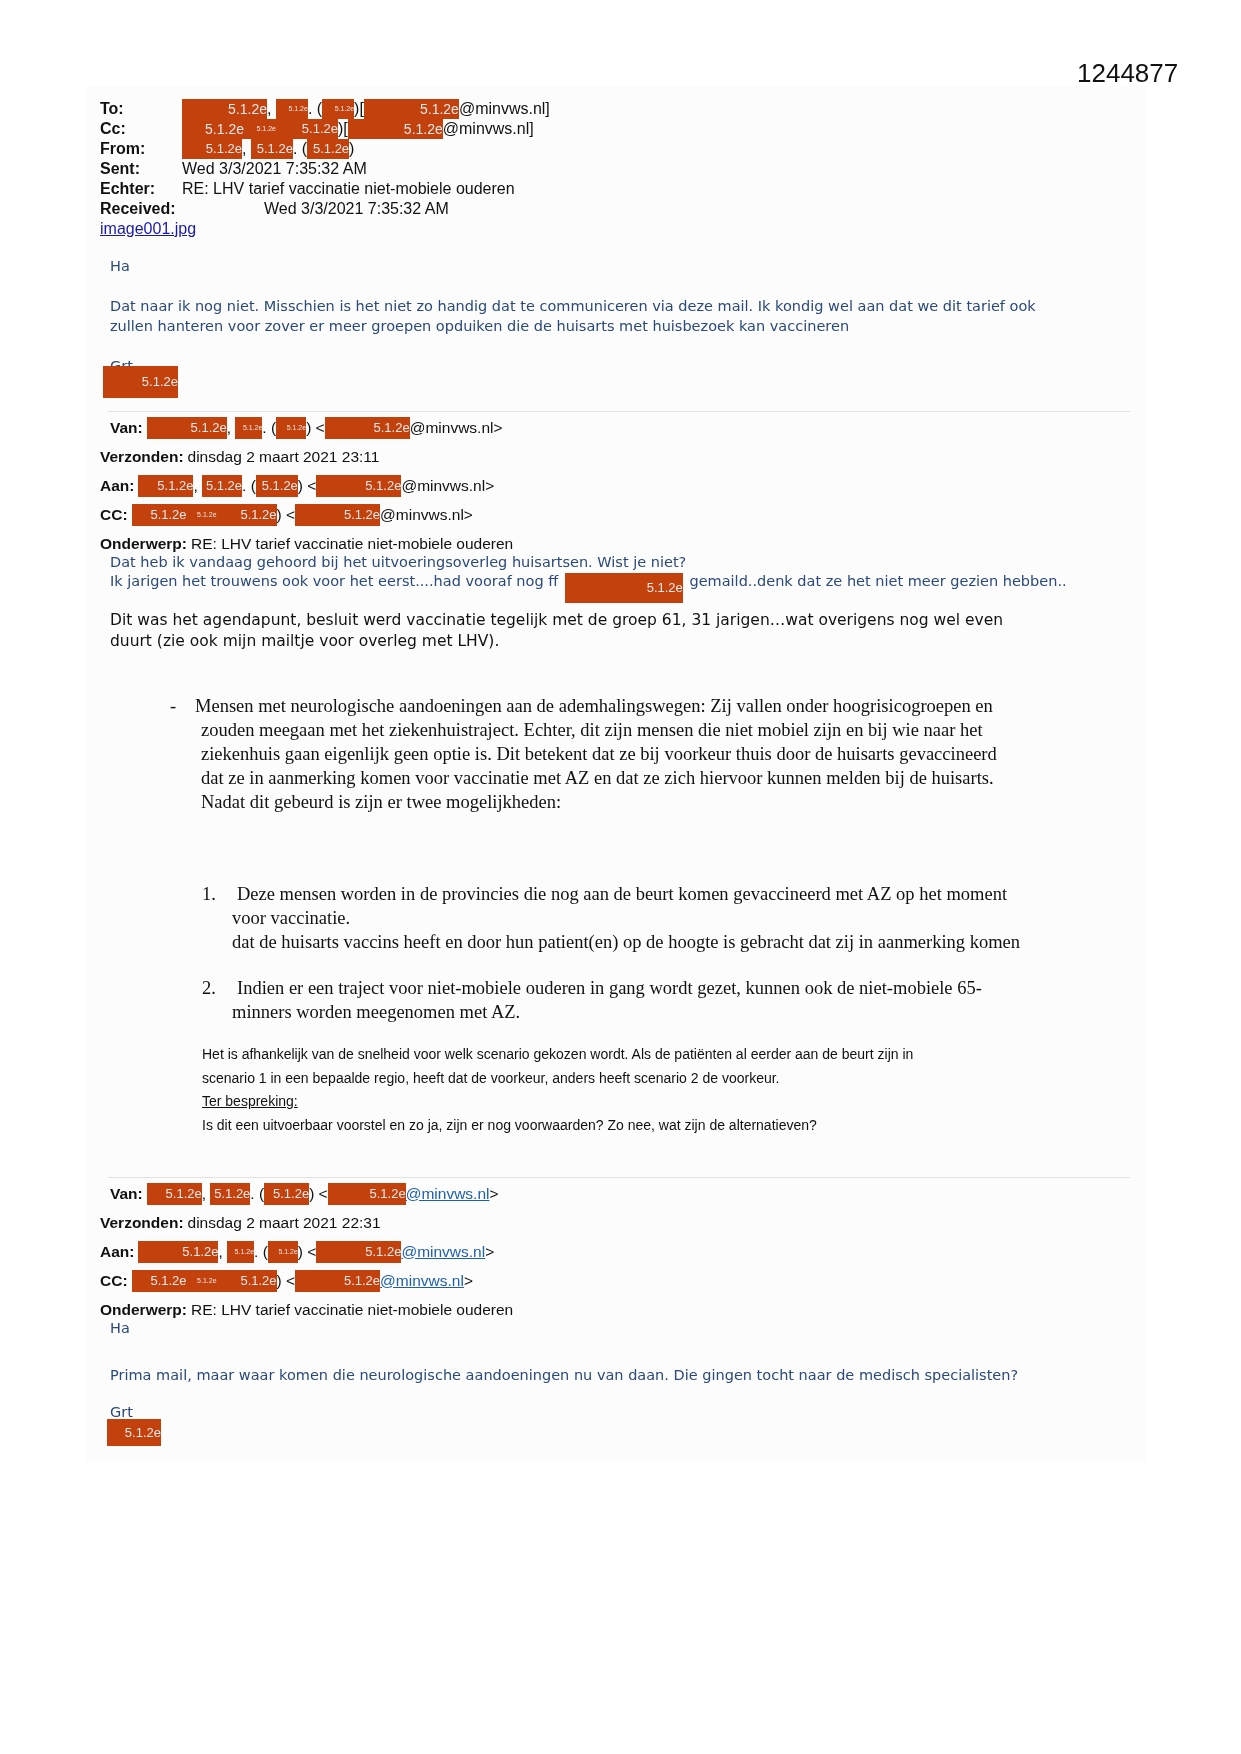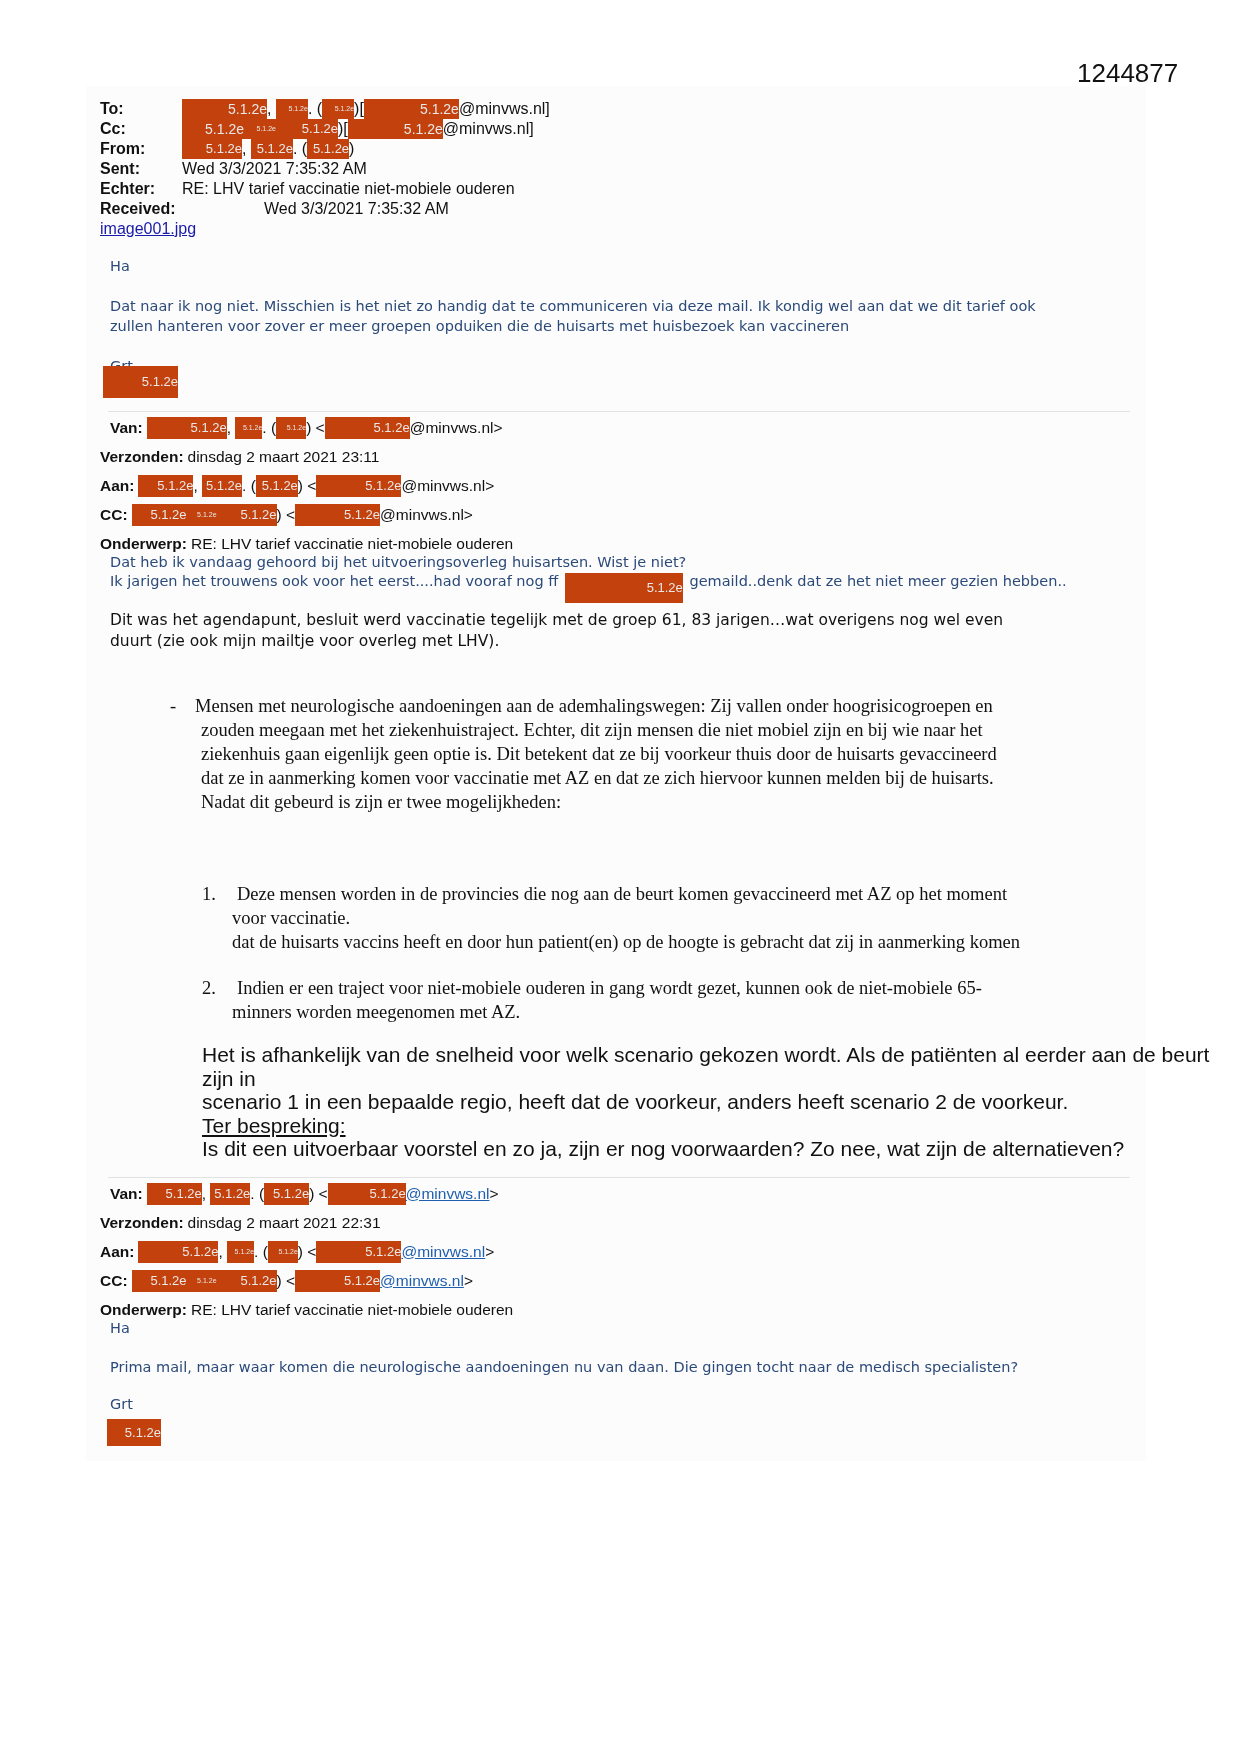--- a/index.html
+++ b/index.html
@@ -27,21 +27,21 @@
 
     .fwd { position: absolute; left: 100px; font-family: "Liberation Sans", sans-serif; font-size: 15.5px; color: #111; }
     .fwd .row { height: 29px; display: flex; align-items: center; white-space: nowrap; }
     .fwd b { font-weight: bold; margin-right: 4px; }
     .fwd .r { height: 22px; line-height: 22px; font-size: 13px; }
     .fwd .tiny { font-size: 7px; }
     .fwd a { color: #1f5fb0; text-decoration: underline; }
 
     .body-black { position: absolute; left: 110px; font-family: "DejaVu Sans", sans-serif; font-size: 15.5px; color: #111; line-height: 21px; }
     .serif { position: absolute; font-family: "Liberation Serif", serif; font-size: 18.5px; color: #111; line-height: 24px; }
-    .calibri { position: absolute; left: 202px; font-family: "Liberation Sans", sans-serif; font-size: 21px; color: #111; line-height: 23.5px; }
+    .calibri { position: absolute; left: 202px; font-family: "Liberation Sans", sans-serif; font-size: 14px; color: #111; line-height: 23.5px; }
     .calibri .u { text-decoration: underline; }
   </style>
 </head>
 <body>
 
 <div class="docnum">1244877</div>
 <div class="page-bg"></div>
 
 <div class="hdr">
   <div class="row">
@@ -144,21 +144,21 @@
 
 <div class="msg blue" style="top:553px;">
   <p style="line-height:19px">Dat heb ik vandaag gehoord bij het uitvoeringsoverleg huisartsen. Wist je niet?</p>
   <p style="line-height:19px; white-space:nowrap">
     <span>Ik jarigen het trouwens ook voor het eerst....had vooraf nog ff</span>
     <span class="redact" style="width:118px; height:30px; line-height:30px; font-size:13px; vertical-align:-6px; margin:0 2px;">5.1.2e</span>
     <span>gemaild..denk dat ze het niet meer gezien hebben..</span>
   </p>
 </div>
 <div class="body-black" style="top:610px;">
-  <div>Dit was het agendapunt, besluit werd vaccinatie tegelijk met de groep 61, 83 jarigen…wat overigens nog wel even</div>
+  <div>Dit was het agendapunt, besluit werd vaccinatie tegelijk met de groep 61, 31 jarigen…wat overigens nog wel even</div>
   <div>duurt (zie ook mijn mailtje voor overleg met LHV).</div>
 </div>
 
 <div class="serif" style="left:170px; top:694px;">-</div>
 <div class="serif" style="left:195px; top:694px; width:960px;">
   <div>Mensen met neurologische aandoeningen aan de ademhalingswegen: Zij vallen onder hoogrisicogroepen en</div>
   <div style="padding-left:6px">zouden meegaan met het ziekenhuistraject. Echter, dit zijn mensen die niet mobiel zijn en bij wie naar het</div>
   <div style="padding-left:6px">ziekenhuis gaan eigenlijk geen optie is. Dit betekent dat ze bij voorkeur thuis door de huisarts gevaccineerd</div>
   <div style="padding-left:6px">dat ze in aanmerking komen voor vaccinatie met AZ en dat ze zich hiervoor kunnen melden bij de huisarts.</div>
   <div style="padding-left:6px">Nadat dit gebeurd is zijn er twee mogelijkheden:</div>
@@ -226,16 +226,16 @@
       <span>&gt;</span>
   </div>
   <div class="row">
     <b>Onderwerp:</b>
     <span>RE: LHV tarief vaccinatie niet-mobiele ouderen</span>
   </div>
 </div>
 
 <div class="msg blue" style="top:1318px;">
   <p>Ha</p>
-  <p style="margin-top:19px">Prima mail, maar waar komen die neurologische aandoeningen nu van daan. Die gingen tocht naar de medisch specialisten?</p>
+  <p style="margin-top:27px">Prima mail, maar waar komen die neurologische aandoeningen nu van daan. Die gingen tocht naar de medisch specialisten?</p>
   <p style="margin-top:19px; line-height:16px">Grt</p>
 </div>
 <div class="redact" style="position:absolute; left:107px; top:1419px; width:54px; height:27px; line-height:27px; font-size:13px;">5.1.2e</div>
 
 </body></html>

